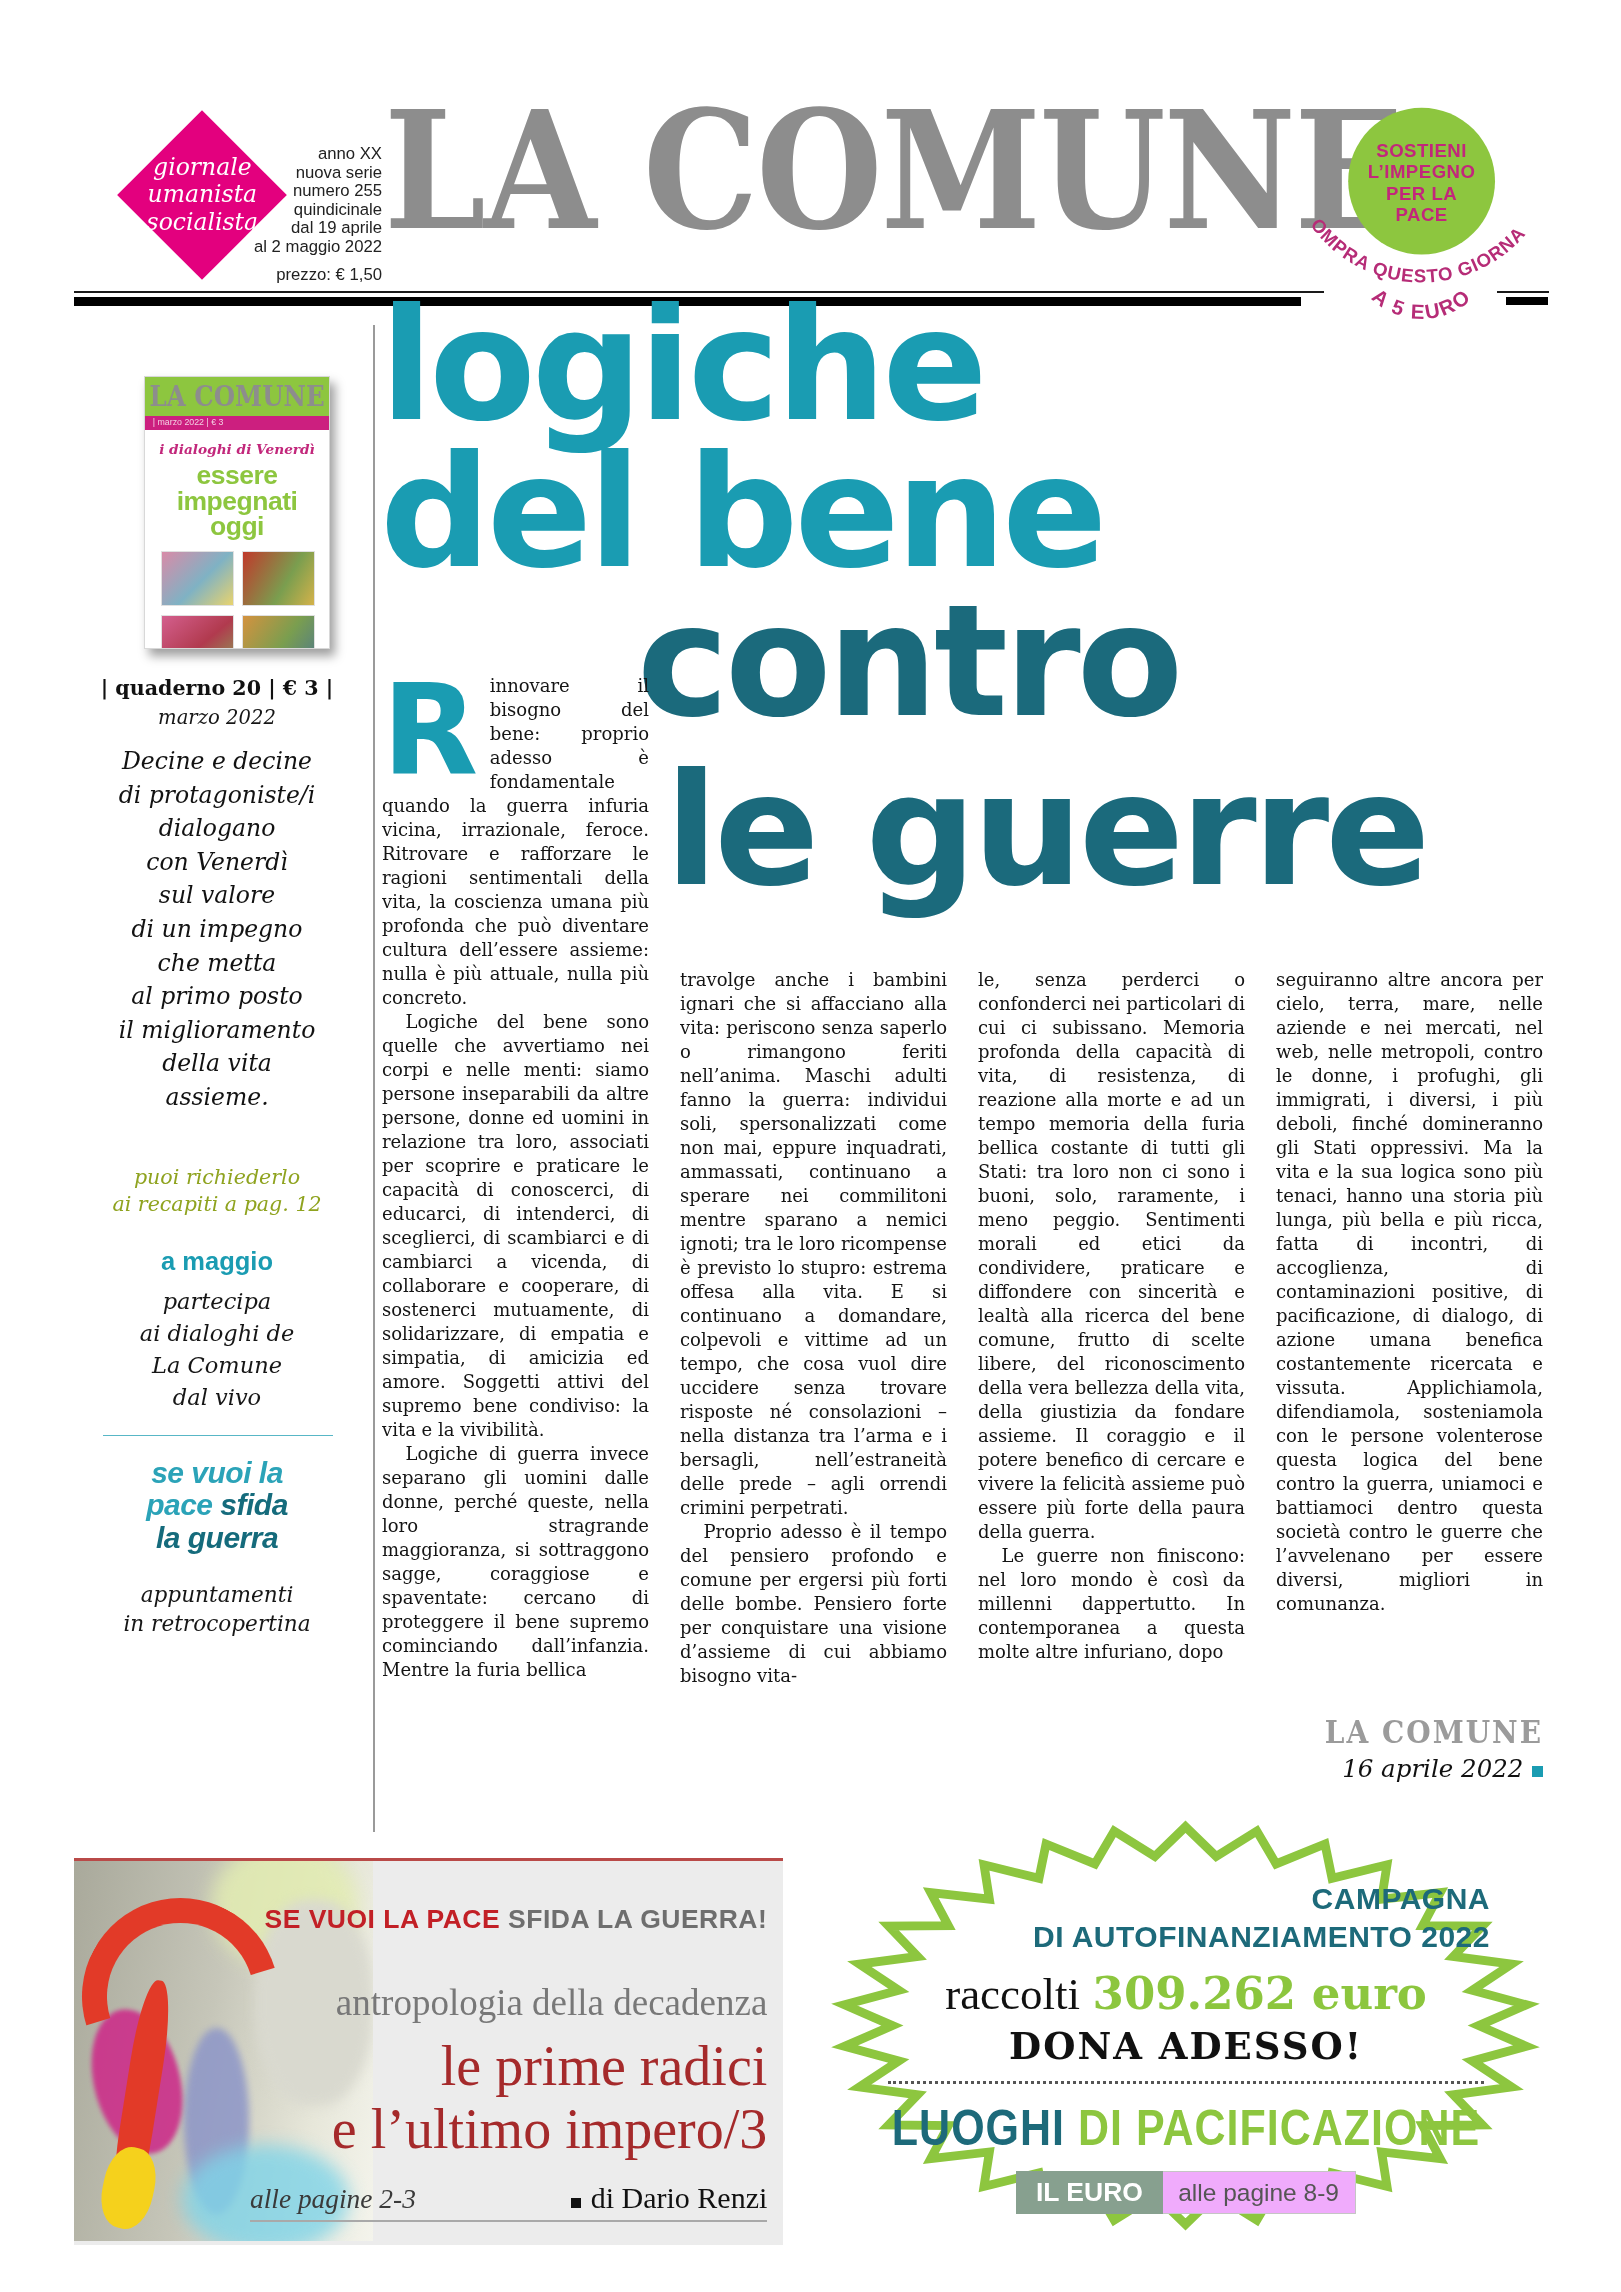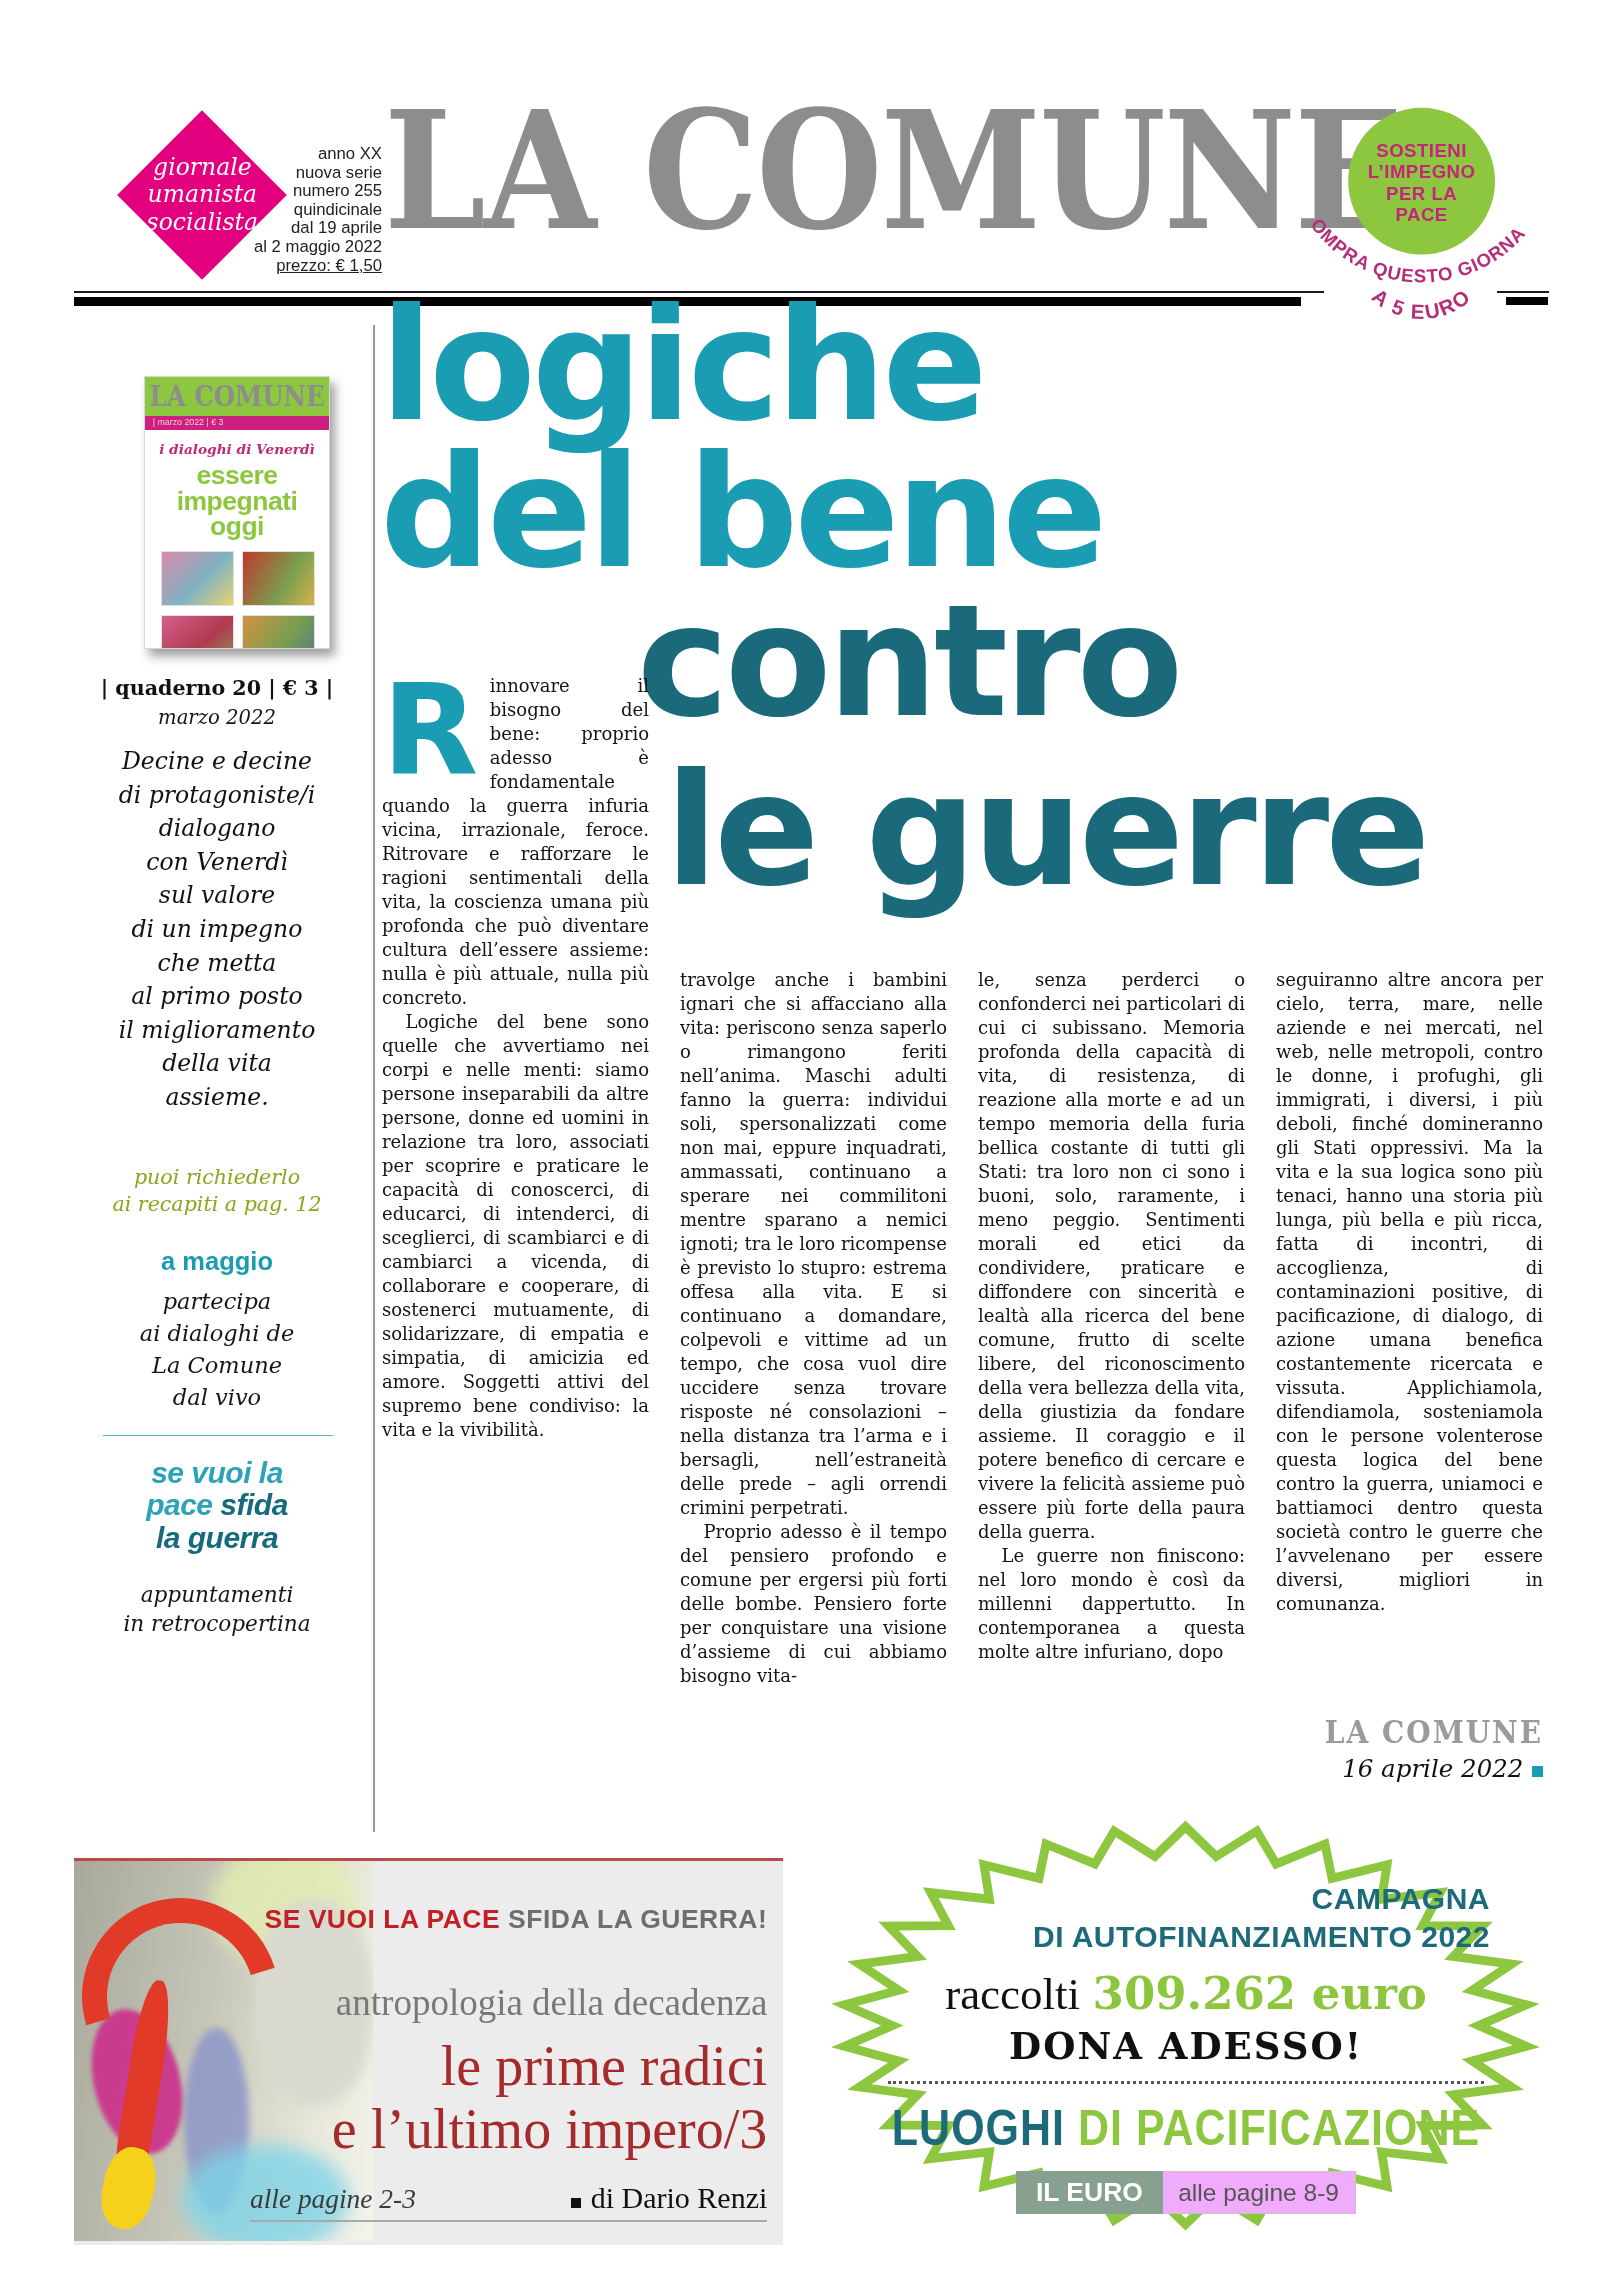--- a/index.html
+++ b/index.html
@@ -8,21 +8,21 @@
 
   
   .diamond{position:absolute;left:142px;top:135px;width:120px;height:120px;background:#E3007E;
            transform:rotate(45deg);}
   .diamond-text{position:absolute;left:-25.5px;top:7.8px;width:171px;height:104px;transform:rotate(-45deg);
            display:flex;align-items:center;justify-content:center;text-align:center;
            font-family:"DejaVu Serif",serif;font-style:italic;font-size:23.5px;line-height:1.16;
            color:#fff;white-space:pre-line;}
   .issue-info{position:absolute;left:225px;top:145px;width:157px;text-align:right;
            font-size:16.7px;line-height:18.6px;color:#222;}
-  .issue-info .price{margin-top:0;text-decoration:underline;}
+  .issue-info .price{margin-top:9px;}
   .masthead{position:absolute;left:384px;top:90px;width:921px;
            font-family:"DejaVu Serif",serif;font-weight:bold;font-size:145px;line-height:1;
            letter-spacing:-2px;color:#8D8D8D;transform:scaleY(1.12);transform-origin:left top;
            white-space:nowrap;}
   .rule{position:absolute;background:#000;}
   .rule-thin-left{left:74px;top:291px;width:1250px;height:2px;background:#1a1a1a;}
   .rule-thick-left{left:74px;top:297px;width:1227px;height:8.8px;}
   .rule-thin-right{left:1497px;top:291px;width:52px;height:2px;background:#1a1a1a;}
   .rule-thick-right{left:1506px;top:297px;width:42px;height:7.8px;}
   .badge{position:absolute;left:1304px;top:98px;}
@@ -242,20 +242,21 @@
 
   <div class="hl hl-1">logiche
 del bene</div>
   <div class="hl hl-2a">contro</div>
   <div class="hl hl-2b">le guerre</div>
 
   <div class="col" id="col1">
     <div class="dropcap">R</div>
     <p>innovare il bisogno del bene: proprio adesso è fondamentale quando la guerra infuria vicina, irrazionale, feroce. Ritrovare e rafforzare le ragioni sentimentali della vita, la coscienza umana più profonda che può diventare cultura dell’essere assieme: nulla è più attuale, nulla più concreto.</p>
     <p class="ind">Logiche del bene sono quelle che avvertiamo nei corpi e nelle menti: siamo persone inseparabili da altre persone, donne ed uomini in relazione tra loro, associati per scoprire e praticare le capacità di conoscerci, di educarci, di intenderci, di sceglierci, di scambiarci e di cambiarci a vicenda, di collaborare e cooperare, di sostenerci mutuamente, di solidarizzare, di empatia e simpatia, di amicizia ed amore. Soggetti attivi del supremo bene condiviso: la vita e la vivibilità.</p>
+    <p class="ind">Logiche di guerra invece separano gli uomini dalle donne, perché queste, nella loro stragrande maggioranza, si sottraggono sagge, coraggiose e spaventate: cercano di proteggere il bene supremo cominciando dall’infanzia. Mentre la furia bellica</p>
   </div>
   <div class="col" id="col2">
     <p>travolge anche i bambini ignari che si affacciano alla vita: periscono senza saperlo o rimangono feriti nell’anima. Maschi adulti fanno la guerra: individui soli, spersonalizzati come non mai, eppure inquadrati, ammassati, continuano a sperare nei commilitoni mentre sparano a nemici ignoti; tra le loro ricompense è previsto lo stupro: estrema offesa alla vita. E si continuano a domandare, colpevoli e vittime ad un tempo, che cosa vuol dire uccidere senza trovare risposte né consolazioni – nella distanza tra l’arma e i bersagli, nell’estraneità delle prede – agli orrendi crimini perpetrati.</p>
     <p class="ind">Proprio adesso è il tempo del pensiero profondo e comune per ergersi più forti delle bombe. Pensiero forte per conquistare una visione d’assieme di cui abbiamo bisogno vita-</p>
   </div>
   <div class="col" id="col3">
     <p>le, senza perderci o confonderci nei particolari di cui ci subissano. Memoria profonda della capacità di vita, di resistenza, di reazione alla morte e ad un tempo memoria della furia bellica costante di tutti gli Stati: tra loro non ci sono i buoni, solo, raramente, i meno peggio. Sentimenti morali ed etici da condividere, praticare e diffondere con sincerità e lealtà alla ricerca del bene comune, frutto di scelte libere, del riconoscimento della vera bellezza della vita, della giustizia da fondare assieme. Il coraggio e il potere benefico di cercare e vivere la felicità assieme può essere più forte della paura della guerra.</p>
     <p class="ind">Le guerre non finiscono: nel loro mondo è così da millenni dappertutto. In contemporanea a questa molte altre infuriano, dopo</p>
   </div>
   <div class="col" id="col4">

